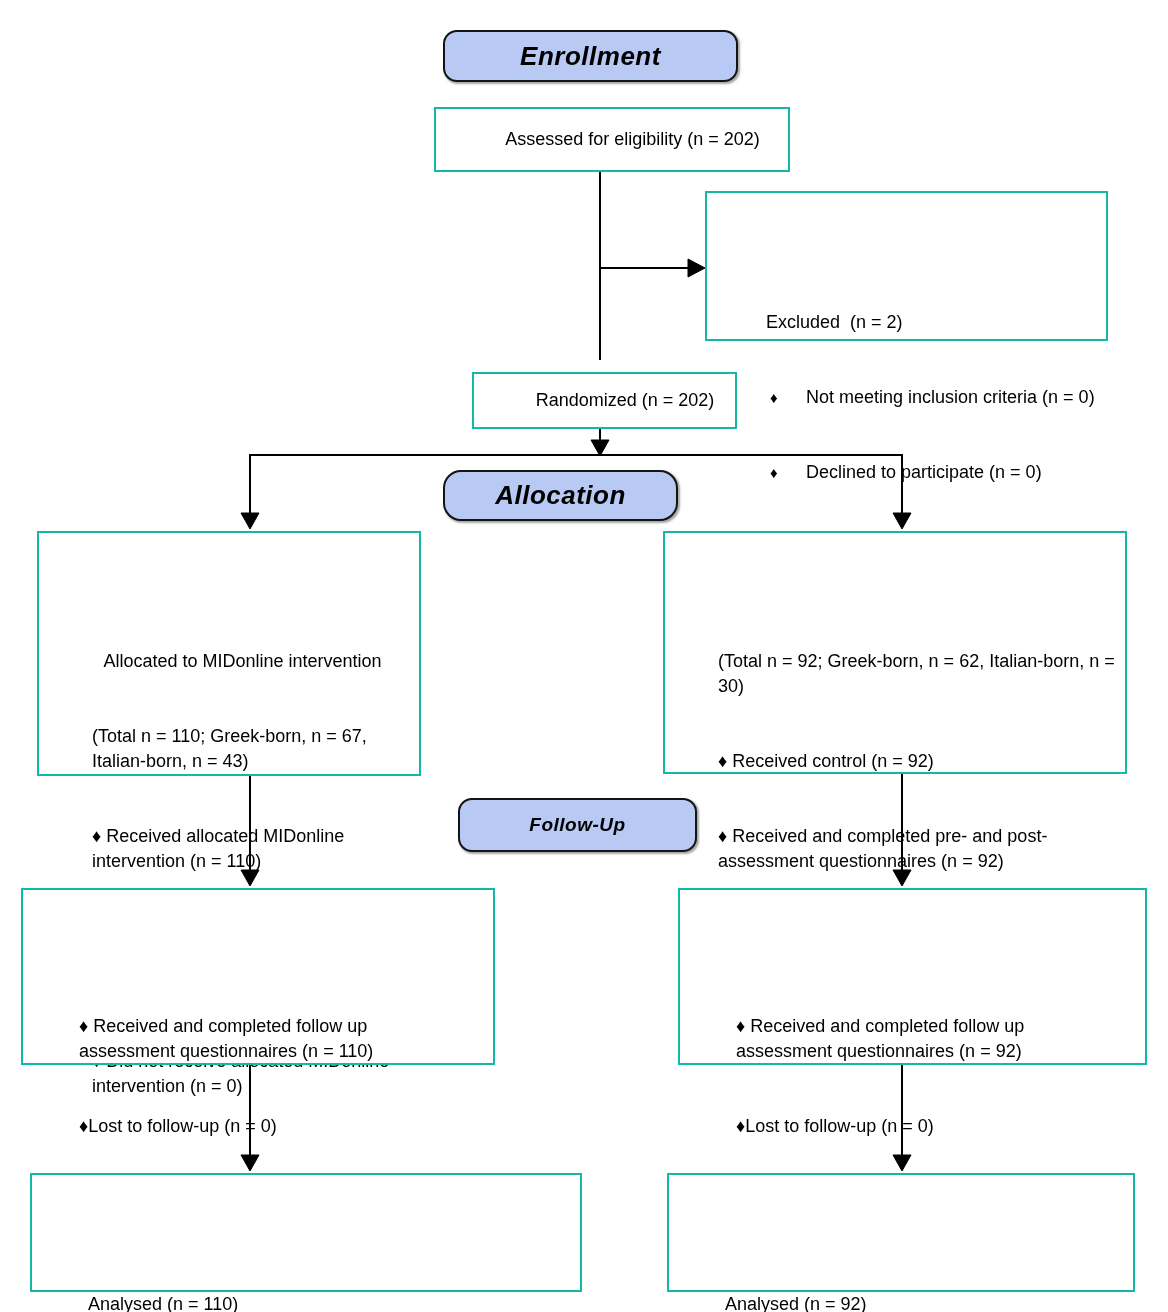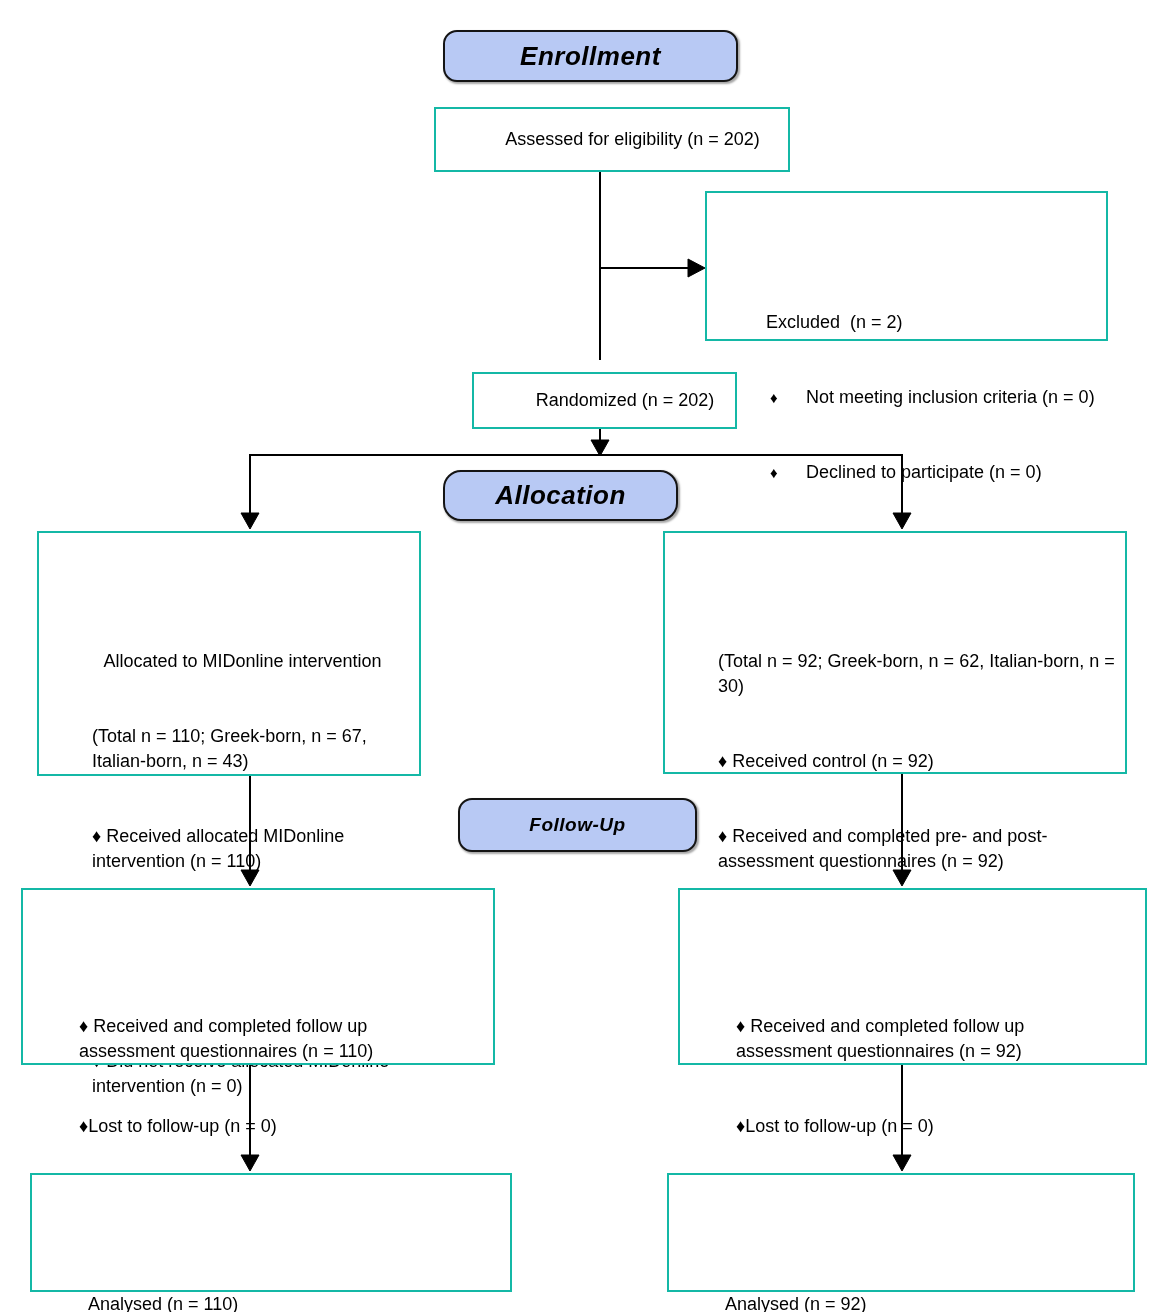--- a/index.html
+++ b/index.html
@@ -143,21 +143,21 @@
   </div>
 
   <div class="fbox" style="left:678px; top:888px; width:469px; height:177px;">
     <div class="fu-body">
       <div>♦ Received and completed follow up assessment questionnaires (n = 92)</div>
       <div>♦Lost to follow-up (n = 0)</div>
       <div>♦Discontinued intervention (n = 0)</div>
     </div>
   </div>
 
-  <div class="fbox" style="left:30px; top:1173px; width:482px; height:119px;">
+  <div class="fbox" style="left:30px; top:1173px; width:552px; height:119px;">
     <div class="an-body">
       <div>Analysed (n = 110)</div>
       
     </div>
   </div>
 
   <div class="fbox" style="left:667px; top:1173px; width:468px; height:119px;">
     <div class="an-body">
       <div>Analysed (n = 92)</div>
       

